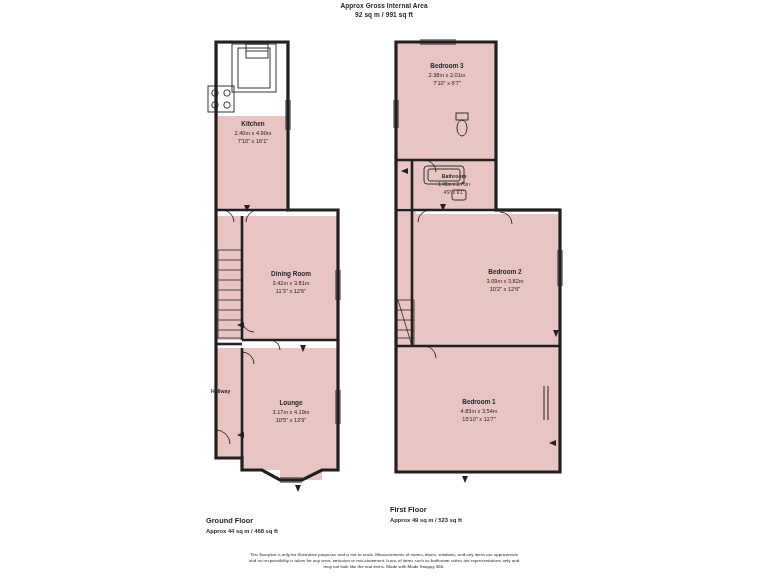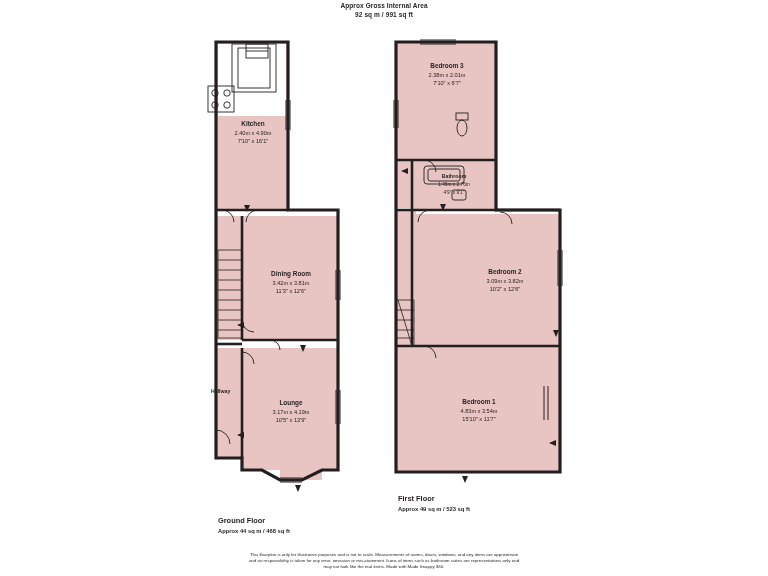--- a/index.html
+++ b/index.html
@@ -293,26 +293,26 @@
     <span class="dim">3.09m x 3.82m</span>
     <span class="dim">10'2" x 12'6"</span>
   </div>
 
   <div class="room-label" style="left:434px;top:398px;width:90px;">
     <span class="nm">Bedroom 1</span>
     <span class="dim">4.83m x 3.54m</span>
     <span class="dim">15'10" x 11'7"</span>
   </div>
 
-  <div class="floor-caption" style="left:218px;top:516px;">
+  <div class="floor-caption" style="left:206px;top:516px;">
     <span class="ttl">Ground Floor</span>
     <span class="sub">Approx 44 sq m / 468 sq ft</span>
   </div>
 
-  <div class="floor-caption" style="left:390px;top:494px;margin-left:8px;">
+  <div class="floor-caption" style="left:390px;top:505px;">
     <span class="ttl">First Floor</span>
     <span class="sub">Approx 49 sq m / 523 sq ft</span>
   </div>
 
   <div class="footer">
     <span>This floorplan is only for illustrative purposes and is not to scale. Measurements of rooms, doors, windows, and any items are approximate</span><br>
     <span>and no responsibility is taken for any error, omission or mis-statement. Icons of items such as bathroom suites are representations only and</span><br>
     <span>may not look like the real items. Made with Made Snappy 360.</span>
   </div>
 

